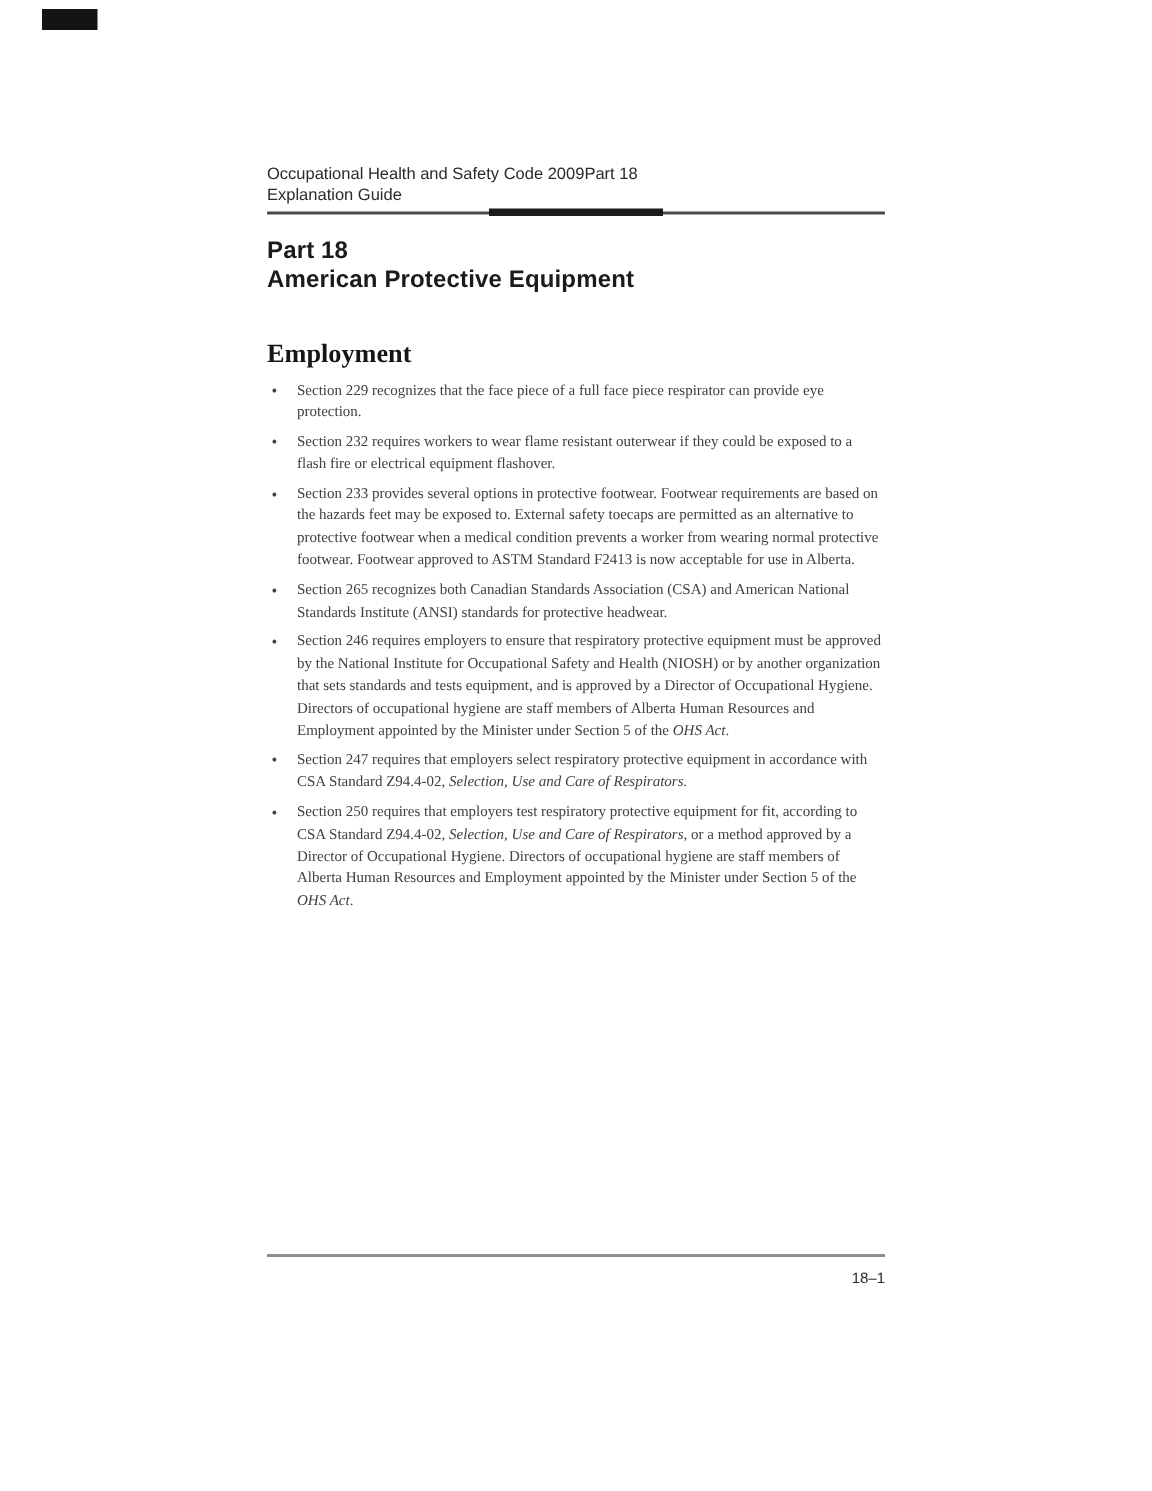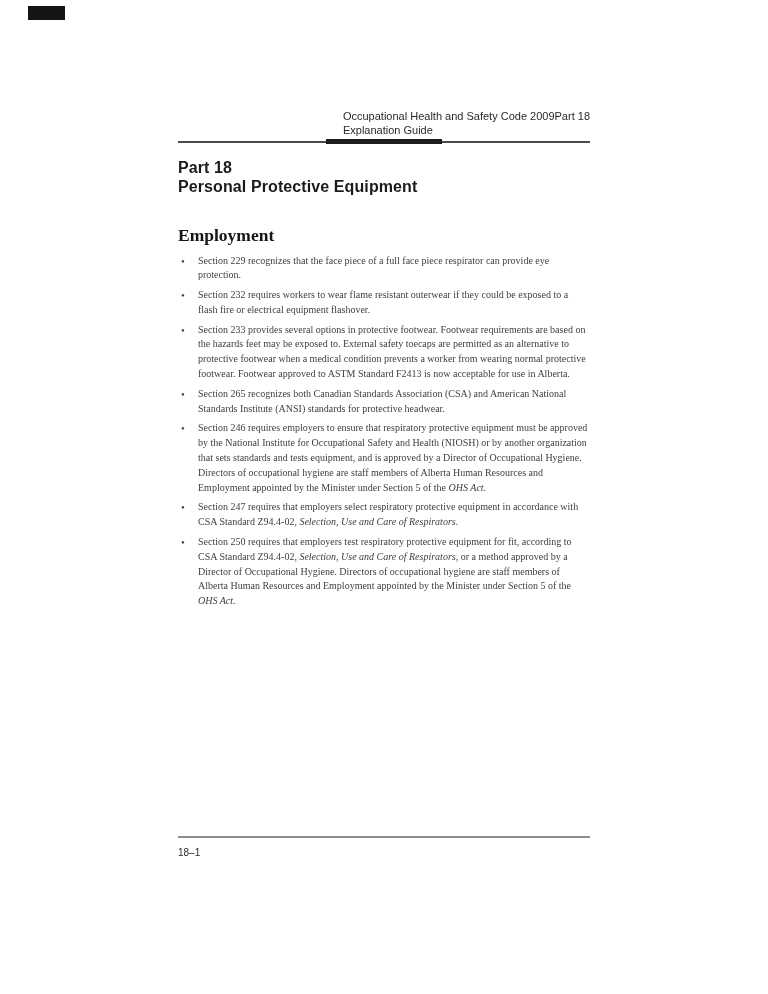--- a/index.html
+++ b/index.html
@@ -24,21 +24,21 @@
   .content {
     position: absolute;
     left: 178px; top: 0;
     width: 412px;
   }
 
   
   .doc-header {
     margin-top: 109px;
     display: flex;
-    justify-content: flex-end;
+    justify-content: flex-start;
     align-items: flex-start;
     font-size: 11px;
     line-height: 14px;
     color: #2a2a2a;
   }
   .doc-header .left div { white-space: nowrap; }
   .doc-header .right { white-space: nowrap; }
 
   .header-rule {
     position: relative;
@@ -97,20 +97,21 @@
   .footer-rule {
     position: absolute;
     left: 178px; top: 836px;
     width: 412px; height: 1.8px;
     background: #8d8d8d;
   }
   .page-number {
     position: absolute;
     top: 847px;
     left: 178px; width: 412px;
+    text-align: right;
     font-size: 10px;
     line-height: 12px;
     color: #2a2a2a;
   }
 </style>
 </head>
 <body>
 
 <div class="scan-artifact"></div>
 
@@ -123,21 +124,21 @@
     </div>
     <div class="right">Part 18</div>
   </div>
 
   <div class="header-rule">
     <div class="thick-seg"></div>
   </div>
 
   <div class="chapter-title">
     <div>Part 18</div>
-    <div>Personal Protective Equipment</div>
+    <div>American Protective Equipment</div>
   </div>
 
   <div class="highlights-heading">Employment</div>
 
   <ul class="highlights-list">
       <li><span>Section 229 recognizes that the face piece of a full face piece respirator can provide eye protection.</span></li>
       <li><span>Section 232 requires workers to wear flame resistant outerwear if they could be exposed to a flash fire or electrical equipment flashover.</span></li>
       <li><span>Section 233 provides several options in protective footwear. Footwear requirements are based on the hazards feet may be exposed to. External safety toecaps are permitted as an alternative to protective footwear when a medical condition prevents a worker from wearing normal protective footwear. Footwear approved to ASTM Standard F2413 is now acceptable for use in Alberta.</span></li>
       <li><span>Section 265 recognizes both Canadian Standards Association (CSA) and American National Standards Institute (ANSI) standards for protective headwear.</span></li>
       <li><span>Section 246 requires employers to ensure that respiratory protective equipment must be approved by the National Institute for Occupational Safety and Health (NIOSH) or by another organization that sets standards and tests equipment, and is approved by a Director of Occupational Hygiene. Directors of occupational hygiene are staff members of Alberta Human Resources and Employment appointed by the Minister under Section 5 of the </span><i>OHS Act</i><span>.</span></li>

